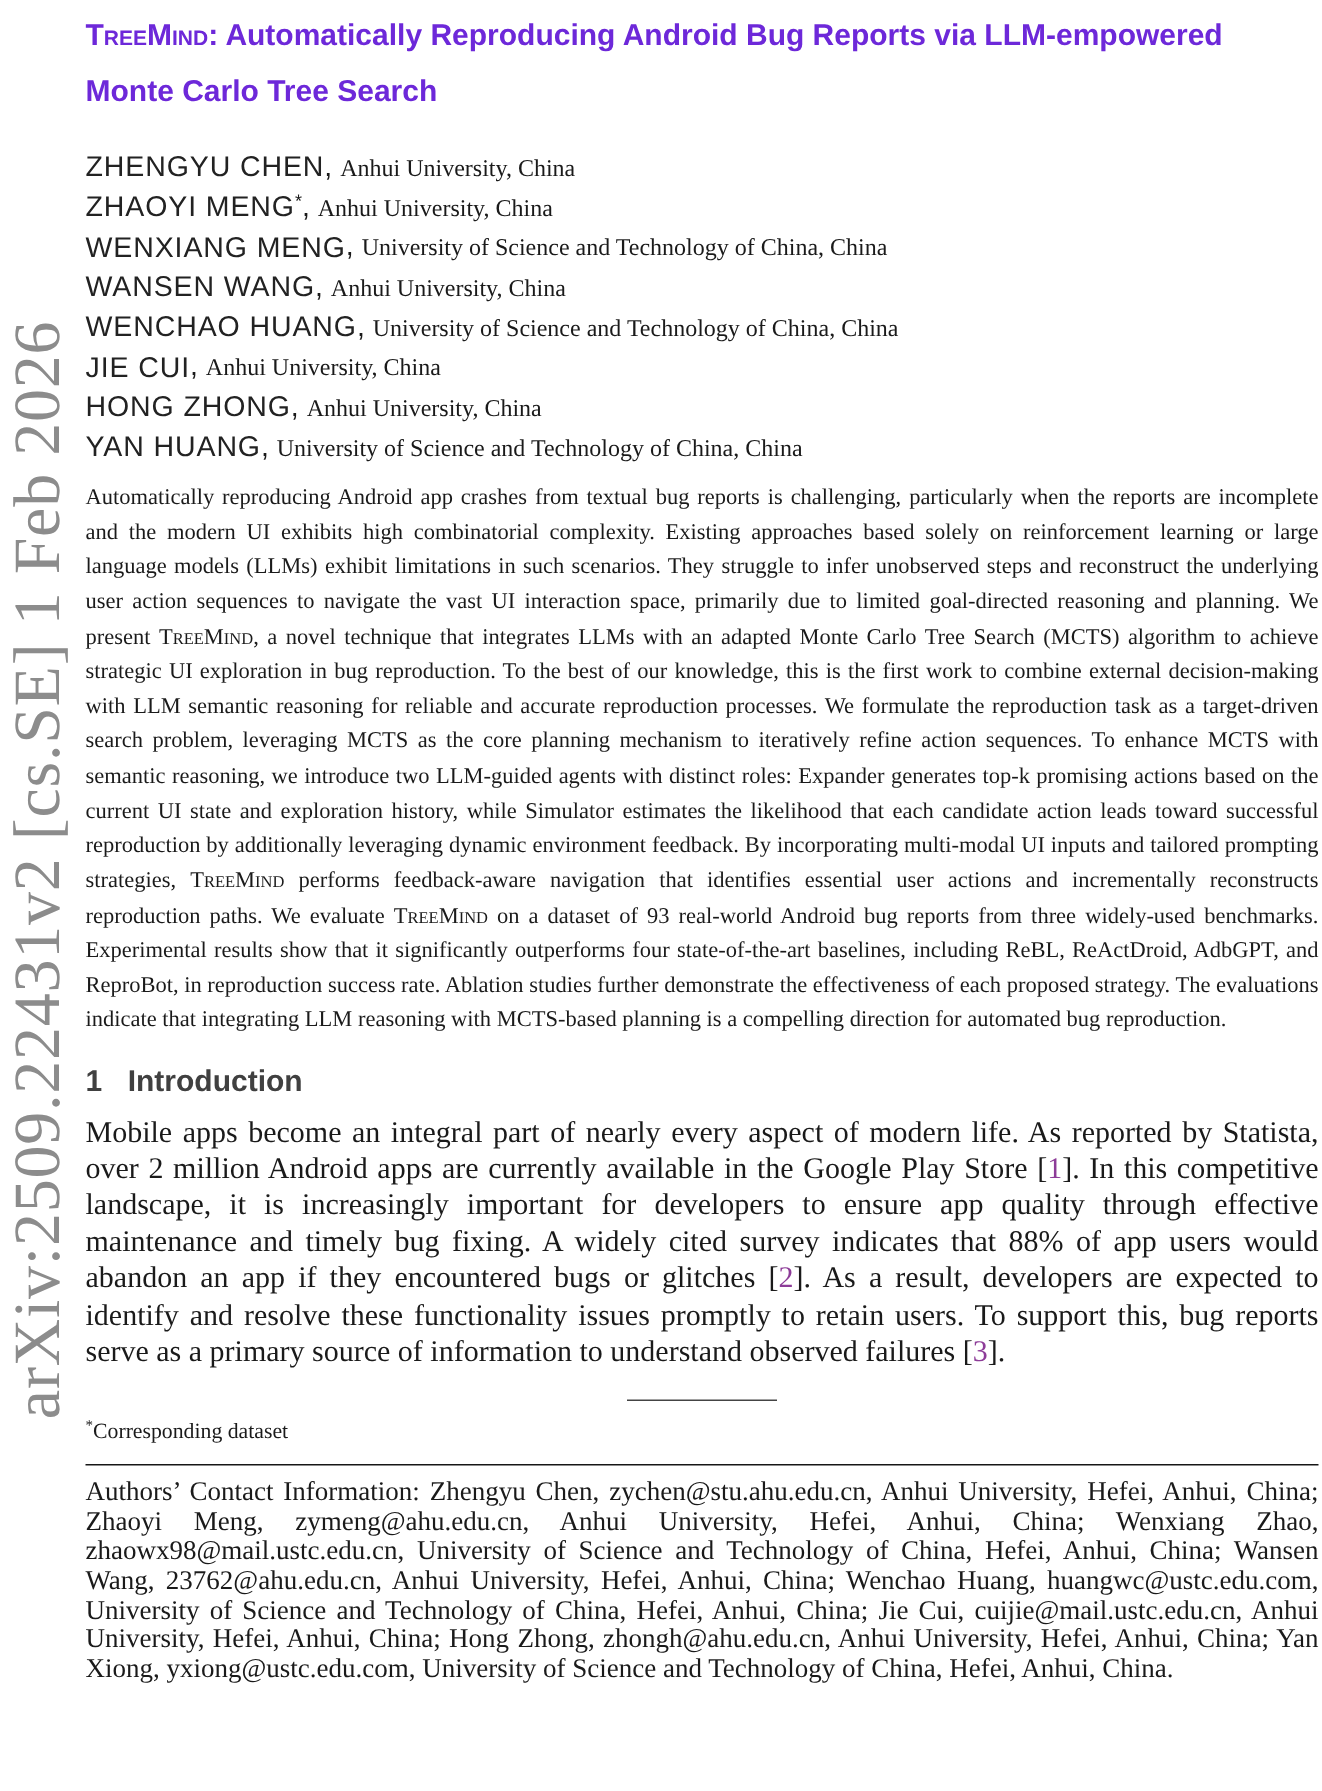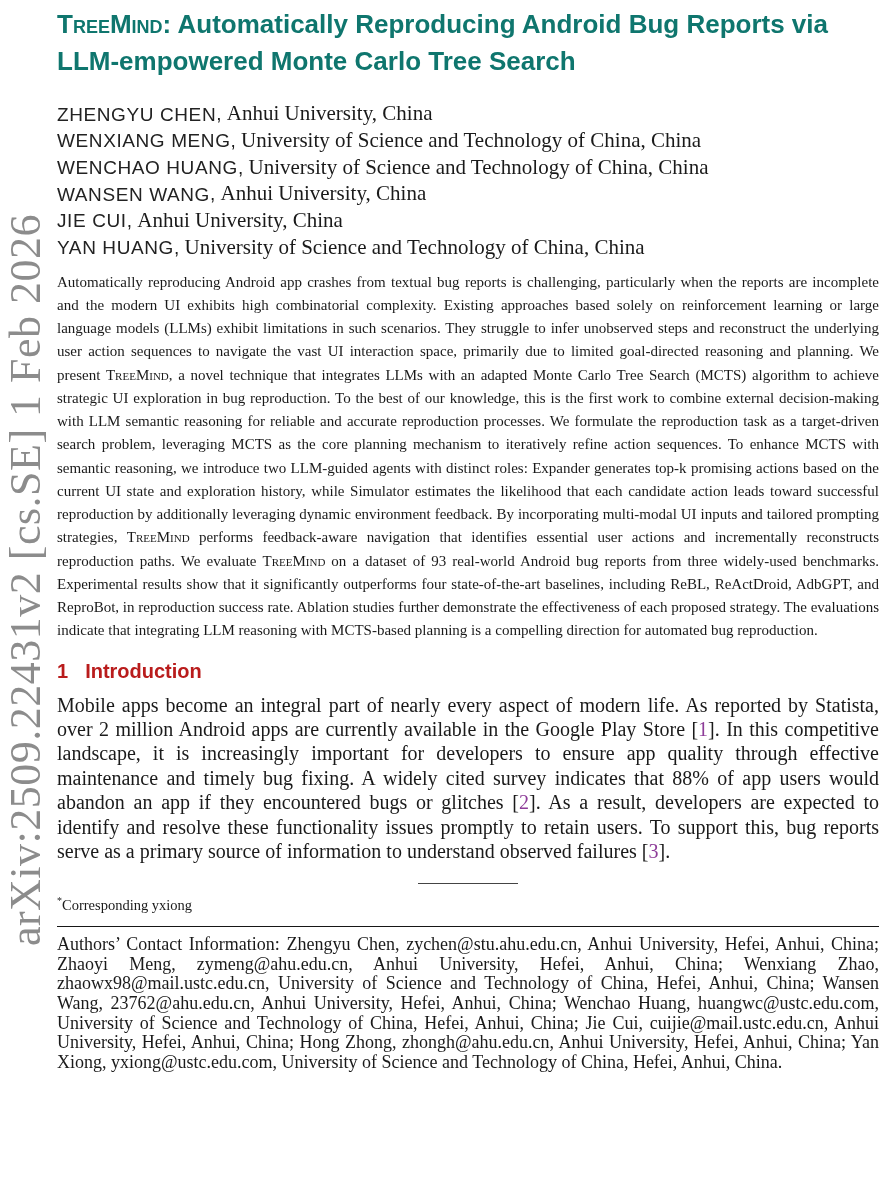--- a/index.html
+++ b/index.html
@@ -28,53 +28,53 @@
     position: absolute;
     left: 57px; top: 0;
     width: 822px;
   }
 
   .title {
     margin-top: 6px;
     max-width: 795px;
     font-family: "Liberation Sans", sans-serif;
     font-weight: bold;
-    font-size: 26px;
+    font-size: 20px;
     line-height: 37px;
-    color: #0f766e;
+    color: #6d28d9;
   }
   .sc { font-variant: small-caps; }
 
   .authors { margin-top: 14px; }
   .author-row { height: 26.7px; line-height: 26.7px; white-space: nowrap; }
   .a-name {
     font-family: "Liberation Sans", sans-serif;
     font-size: 19px;
     letter-spacing: 0.6px;
     color: #222;
     margin-top: 20px;
   }
   .a-note { font-family: "Liberation Sans", sans-serif; font-size: 12px; vertical-align: super; }
   .a-sep { font-family: "Liberation Sans", sans-serif; font-size: 19px; }
-  .a-aff { font-size: 21px; }
+  .a-aff { font-size: 16px; }
 
   .abstract {
     margin-top: 13px;
     font-size: 15px;
     line-height: 23.25px;
     text-align: justify;
   }
 
   .section-head {
     margin-top: 13px;
     font-family: "Liberation Sans", sans-serif;
     font-weight: bold;
     font-size: 20px;
     line-height: 27px;
-    color: #b91c1c;
+    color: #404040;
   }
   .sec-num { margin-right: 17px; }
 
   .intro {
     margin-top: 8px;
     font-size: 20px;
     line-height: 24.4px;
     text-align: justify;
   }
 
@@ -107,34 +107,36 @@
 <body>
 
 <div class="watermark">arXiv:2509.22431v2  [cs.SE]  1 Feb 2026</div>
 
 <div class="content">
 
   <h1 class="title"><span class="sc">TreeMind</span><span>: Automatically Reproducing Android Bug Reports via LLM-empowered Monte Carlo Tree Search</span></h1>
 
   <div class="authors">
     <div class="author-row"><span class="a-name">ZHENGYU CHEN</span><span class="a-note"></span><span class="a-sep">, </span><span class="a-aff">Anhui University, China</span></div>
+    <div class="author-row"><span class="a-name">ZHAOYI MENG</span><span class="a-note">*</span><span class="a-sep">, </span><span class="a-aff">Anhui University, China</span></div>
     <div class="author-row"><span class="a-name">WENXIANG MENG</span><span class="a-note"></span><span class="a-sep">, </span><span class="a-aff">University of Science and Technology of China, China</span></div>
+    <div class="author-row"><span class="a-name">WANSEN WANG</span><span class="a-note"></span><span class="a-sep">, </span><span class="a-aff">Anhui University, China</span></div>
     <div class="author-row"><span class="a-name">WENCHAO HUANG</span><span class="a-note"></span><span class="a-sep">, </span><span class="a-aff">University of Science and Technology of China, China</span></div>
-    <div class="author-row"><span class="a-name">WANSEN WANG</span><span class="a-note"></span><span class="a-sep">, </span><span class="a-aff">Anhui University, China</span></div>
     <div class="author-row"><span class="a-name">JIE CUI</span><span class="a-note"></span><span class="a-sep">, </span><span class="a-aff">Anhui University, China</span></div>
+    <div class="author-row"><span class="a-name">HONG ZHONG</span><span class="a-note"></span><span class="a-sep">, </span><span class="a-aff">Anhui University, China</span></div>
     <div class="author-row"><span class="a-name">YAN HUANG</span><span class="a-note"></span><span class="a-sep">, </span><span class="a-aff">University of Science and Technology of China, China</span></div>
   </div>
 
   <p class="abstract">Automatically reproducing Android app crashes from textual bug reports is challenging, particularly when the reports are incomplete and the modern UI exhibits high combinatorial complexity. Existing approaches based solely on reinforcement learning or large language models (LLMs) exhibit limitations in such scenarios. They struggle to infer unobserved steps and reconstruct the underlying user action sequences to navigate the vast UI interaction space, primarily due to limited goal-directed reasoning and planning. We present <span class="sc">TreeMind</span>, a novel technique that integrates LLMs with an adapted Monte Carlo Tree Search (MCTS) algorithm to achieve strategic UI exploration in bug reproduction. To the best of our knowledge, this is the first work to combine external decision-making with LLM semantic reasoning for reliable and accurate reproduction processes. We formulate the reproduction task as a target-driven search problem, leveraging MCTS as the core planning mechanism to iteratively refine action sequences. To enhance MCTS with semantic reasoning, we introduce two LLM-guided agents with distinct roles: Expander generates top-k promising actions based on the current UI state and exploration history, while Simulator estimates the likelihood that each candidate action leads toward successful reproduction by additionally leveraging dynamic environment feedback. By incorporating multi-modal UI inputs and tailored prompting strategies, <span class="sc">TreeMind</span> performs feedback-aware navigation that identifies essential user actions and incrementally reconstructs reproduction paths. We evaluate <span class="sc">TreeMind</span> on a dataset of 93 real-world Android bug reports from three widely-used benchmarks. Experimental results show that it significantly outperforms four state-of-the-art baselines, including ReBL, ReActDroid, AdbGPT, and ReproBot, in reproduction success rate. Ablation studies further demonstrate the effectiveness of each proposed strategy. The evaluations indicate that integrating LLM reasoning with MCTS-based planning is a compelling direction for automated bug reproduction.</p>
 
   <div class="section-head"><span class="sec-num">1</span><span>Introduction</span></div>
 
   <p class="intro">Mobile apps become an integral part of nearly every aspect of modern life. As reported by Statista, over 2 million Android apps are currently available in the Google Play Store [<span class="cite">1</span>]. In this competitive landscape, it is increasingly important for developers to ensure app quality through effective maintenance and timely bug fixing. A widely cited survey indicates that 88% of app users would abandon an app if they encountered bugs or glitches [<span class="cite">2</span>]. As a result, developers are expected to identify and resolve these functionality issues promptly to retain users. To support this, bug reports serve as a primary source of information to understand observed failures [<span class="cite">3</span>].</p>
 
   <hr class="fn-rule">
 
-  <div class="footnote"><span class="fn-mark">*</span><span>Corresponding yxiong</span></div>
+  <div class="footnote"><span class="fn-mark">*</span><span>Corresponding dataset</span></div>
 
   <hr class="full-rule">
 
   <p class="contact">Authors’ Contact Information: Zhengyu Chen, zychen@stu.ahu.edu.cn, Anhui University, Hefei, Anhui, China; Zhaoyi Meng, zymeng@ahu.edu.cn, Anhui University, Hefei, Anhui, China; Wenxiang Zhao, zhaowx98@mail.ustc.edu.cn, University of Science and Technology of China, Hefei, Anhui, China; Wansen Wang, 23762@ahu.edu.cn, Anhui University, Hefei, Anhui, China; Wenchao Huang, huangwc@ustc.edu.com, University of Science and Technology of China, Hefei, Anhui, China; Jie Cui, cuijie@mail.ustc.edu.cn, Anhui University, Hefei, Anhui, China; Hong Zhong, zhongh@ahu.edu.cn, Anhui University, Hefei, Anhui, China; Yan Xiong, yxiong@ustc.edu.com, University of Science and Technology of China, Hefei, Anhui, China.</p>
 
 </div>
 
 </body></html>

